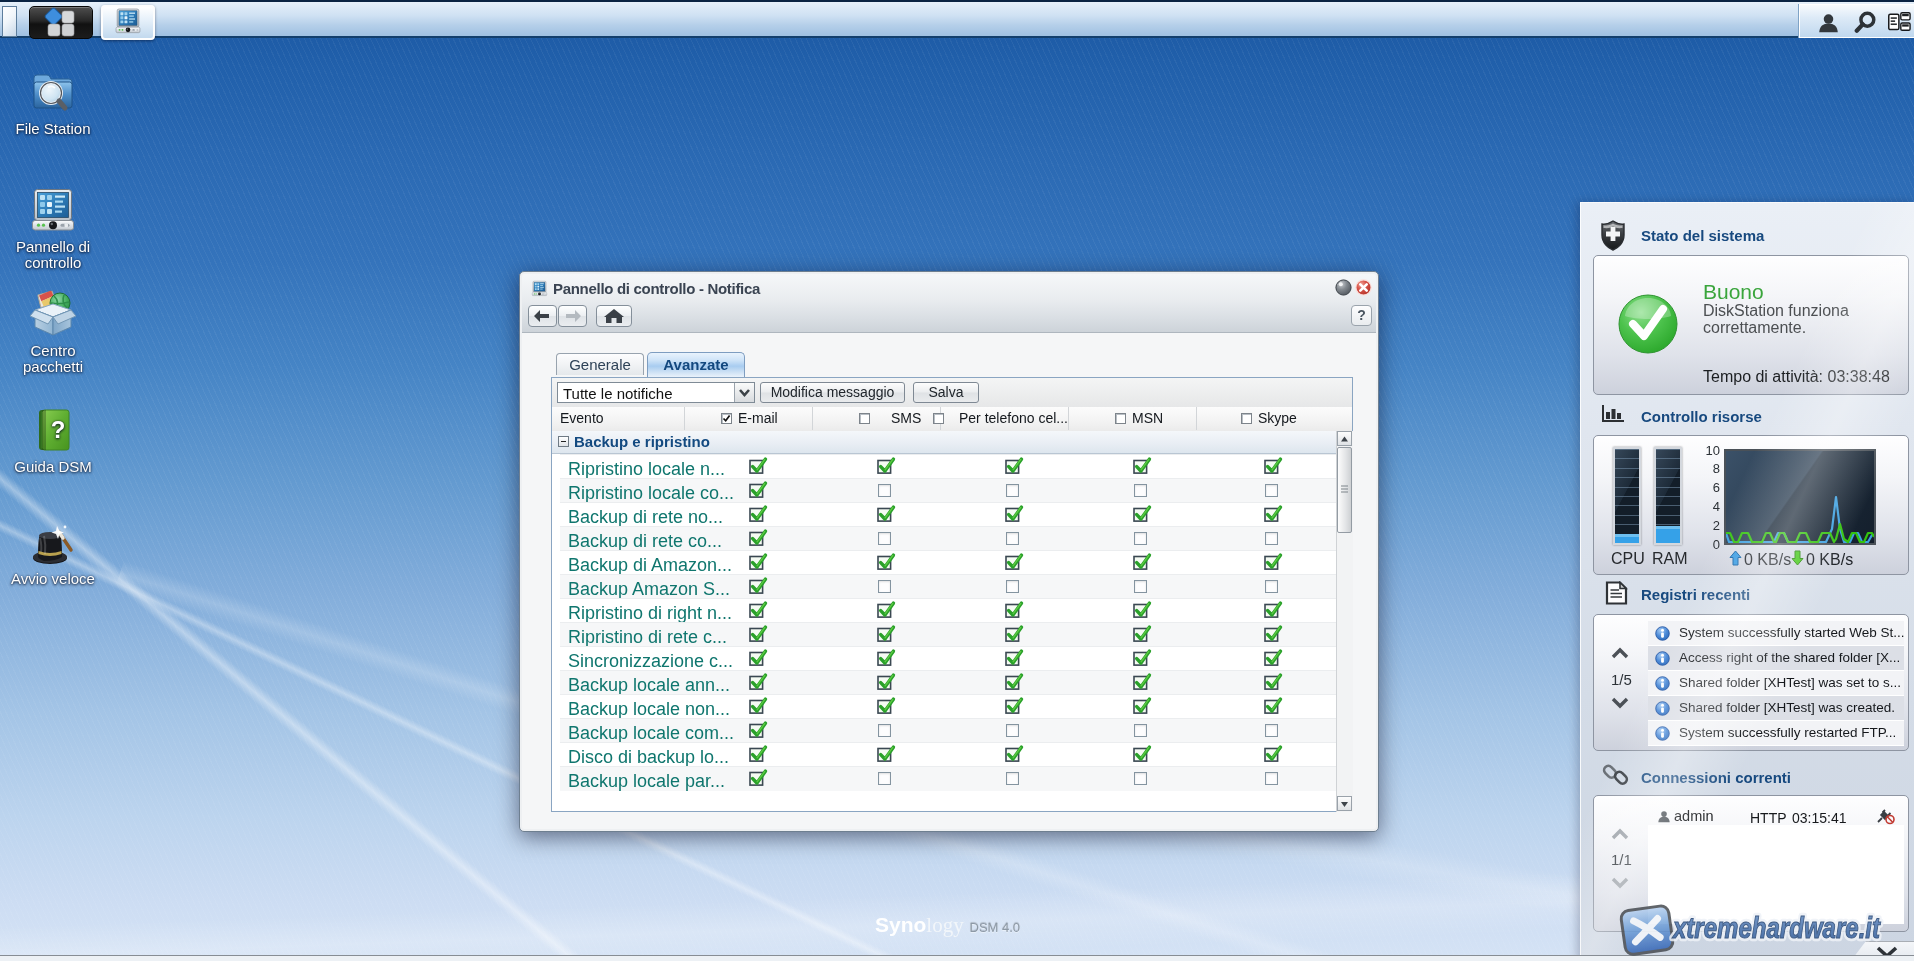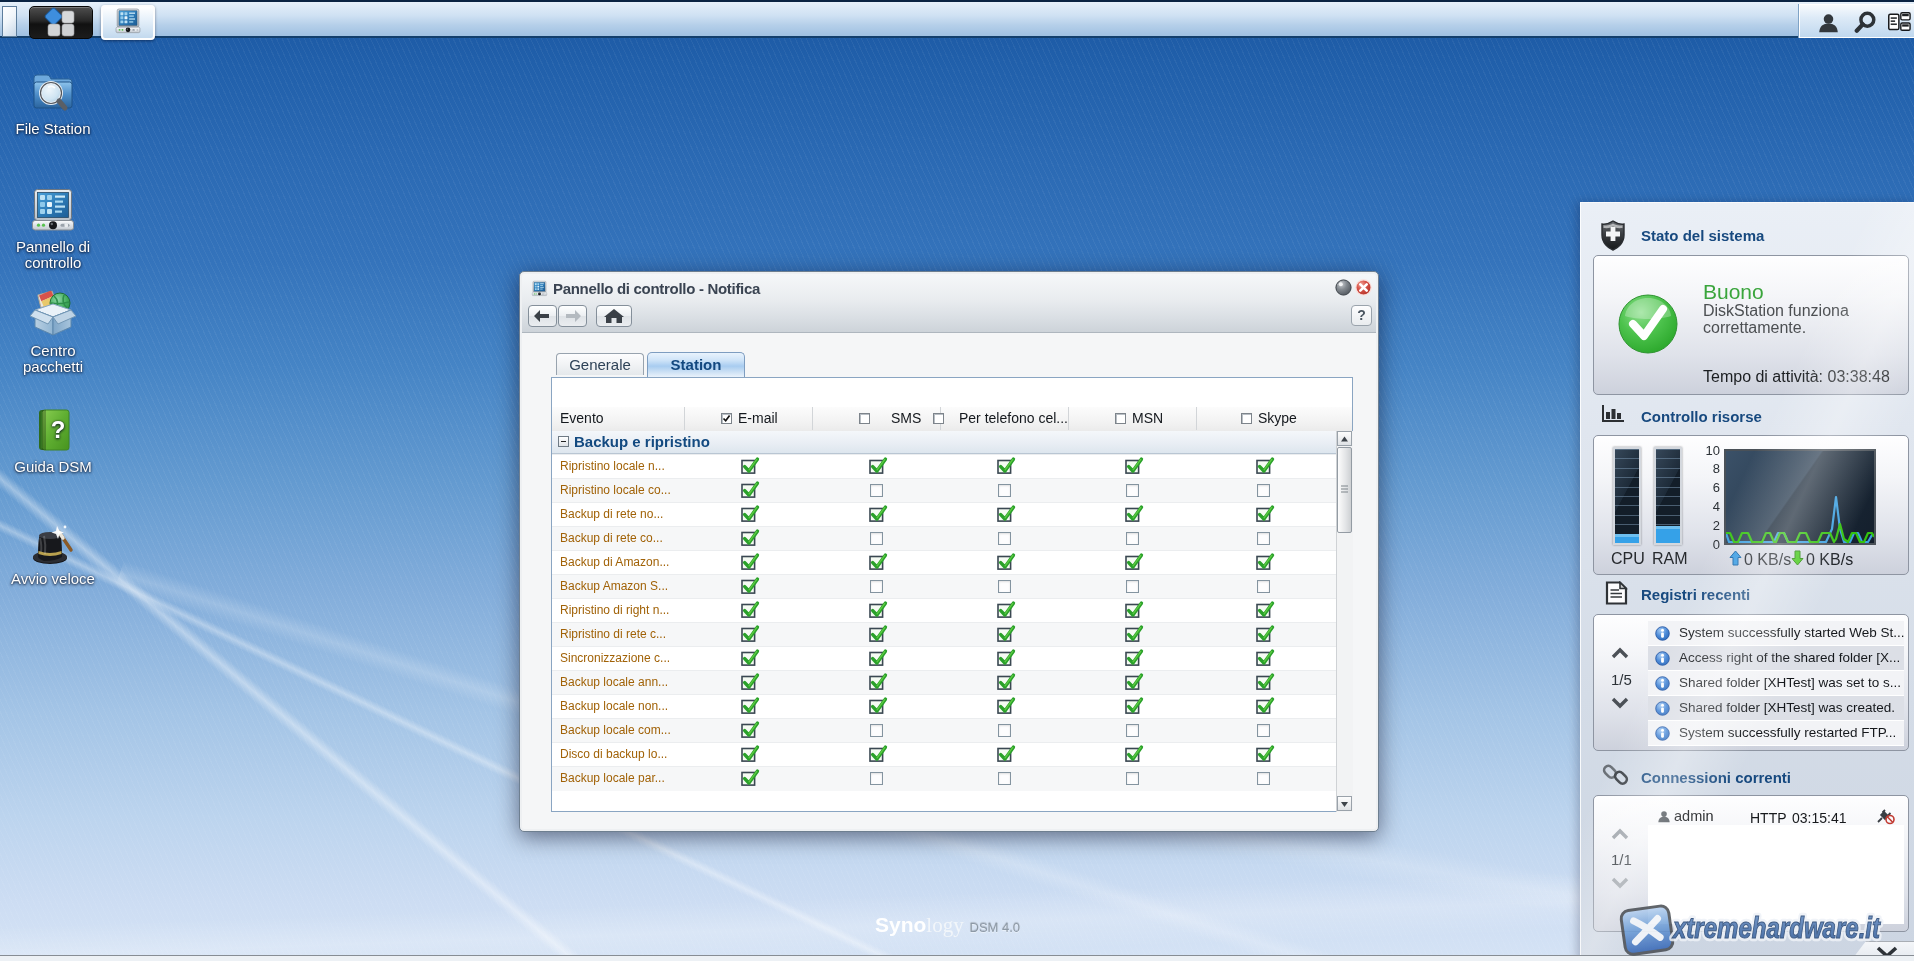--- a/index.html
+++ b/index.html
@@ -33,21 +33,21 @@
 #psel{position:absolute;left:5px;top:4px;width:198px;height:21px;box-sizing:border-box;border:1px solid #7f8b96;background:#fff}
 #psel .tx{position:absolute;left:5px;top:2px;font-size:15px;color:#111}
 #psel .bt{position:absolute;right:0;top:0;width:19px;height:19px;background:linear-gradient(180deg,#fafbfb,#d8dbde);border-left:1px solid #9aa3ac}
 .tbtn{position:absolute;top:4px;height:21px;box-sizing:border-box;border:1px solid #7f8994;border-radius:3px;background:linear-gradient(180deg,#fdfdfd 0%,#ebedef 48%,#dfe2e5 52%,#e9ebed 100%);font-size:14px;color:#20262c;text-align:center;line-height:19px}
 #ghead{position:absolute;left:0;top:29px;width:800px;height:32px;box-sizing:border-box;background:linear-gradient(180deg,#fcfcfc 0%,#f1f1f1 55%,#e4e4e4 100%);border-bottom:1px solid #bfc3c7}
 .hc{position:absolute;top:0;height:23px;box-sizing:border-box;border-left:1px solid #d2d5d8;font-size:14px;color:#14181d;line-height:23px}
 .hcb{position:absolute;top:6px;width:11px;height:11px;box-sizing:border-box;border:1px solid #7d848b;background:#fff;box-shadow:inset 1px 1px 0 #b9bfc5}
 .grow{position:absolute;left:0;width:784px;height:22px;background:linear-gradient(180deg,#f4f7fa 0%,#e9eef4 55%,#dde6ee 100%);border-bottom:1px solid #b9c6d3;font-weight:bold;font-size:15px;color:#134a80;line-height:22px}
 .mbox{position:absolute;left:6px;top:5px;width:11px;height:11px;box-sizing:border-box;border:1px solid #6f7a84;background:linear-gradient(180deg,#fff,#dfe3e7)}
 .mbox:after{content:"";position:absolute;left:2px;top:4px;width:5px;height:1px;background:#222}
-.row{position:absolute;left:0;width:784px;height:24px;border-top:1px solid #ebedef;font-size:12px;color:#a16207}
+.row{position:absolute;left:8px;width:784px;height:24px;border-top:1px solid #ebedef;font-size:18px;color:#0f766e}
 .row .rt{position:absolute;left:8px;top:4px}
 .ub{position:absolute;top:5px;width:13px;height:13px;box-sizing:border-box;border:1px solid #8494a0;background:#fdfdfe;box-shadow:inset 0 1px 2px rgba(0,0,0,.12)}
 .ck{position:absolute;width:20px;height:18px;top:1px}
 #sbar{position:absolute;left:784px;top:53px;width:16px;height:381px;background:#f2f3f4;border-left:1px solid #cfd2d5}
 .sbtn{position:absolute;left:0px;width:15px;height:15px;box-sizing:border-box;border:1px solid #9aa2aa;background:linear-gradient(180deg,#fdfdfd,#dfe2e5)}
 #sthumb{position:absolute;left:0px;top:16px;width:15px;height:86px;box-sizing:border-box;border:1px solid #939ba3;border-radius:2px;background:linear-gradient(90deg,#fcfcfc,#e2e4e6 60%,#cdd0d3)}
 
 #rp{position:absolute;left:1580px;top:202px;width:334px;height:759px;background:linear-gradient(180deg,#eaeff6 0%,#e0e6ef 30%,#d4dce7 65%,#ccd5e2 100%);border-left:1px solid rgba(255,255,255,.85);border-top:1px solid rgba(255,255,255,.85);box-shadow:-3px 0 9px rgba(0,0,30,.22)}
 #rp:after{content:"";position:absolute;inset:0;background:linear-gradient(115deg,rgba(255,255,255,0) 42%,rgba(255,255,255,.3) 52%,rgba(255,255,255,0) 62%);pointer-events:none}
 .rhd{position:absolute;left:60px;font-size:15px;font-weight:bold;color:#17497f}
@@ -176,22 +176,32 @@
       </svg></div>
 <div class="navb" style="left:38px;width:29px"><svg width="27" height="20" viewBox="0 0 27 20">
         <path d="M16 4 L16 8 L7 8 L7 12 L16 12 L16 16 L22 10 Z" fill="#b4bac0"></path>
       </svg></div>
 <div class="navb" style="left:76px;width:36px"><svg width="34" height="20" viewBox="0 0 34 20">
         <path d="M17 3 L27 11 L25 11 L25 17 L19.5 17 L19.5 12 L14.5 12 L14.5 17 L9 17 L9 11 L7 11 Z" fill="#3a4047"></path>
       </svg></div>
 <div id="helpb">?</div>
 <div id="wcont"></div>
 <div class="tab" id="tab1">Generale</div>
-<div class="tab" id="tab2">Station</div>
+<div class="tab" id="tab2">Avanzate</div>
 <div id="pbody">
+<div id="ptool">
+        <div id="psel">
+          <span class="tx">Tutte le notifiche</span>
+          <span class="bt"><svg width="19" height="19" viewBox="0 0 19 19">
+              <path d="M5 7 L9.5 12 L14 7" fill="none" stroke="#3c4247" stroke-width="2.6"></path>
+            </svg></span>
+        </div>
+        <div class="tbtn" style="left:208px;width:145px">Modifica messaggio</div>
+        <div class="tbtn" style="left:361px;width:66px">Salva</div>
+      </div>
 <div id="ghead">
         <div class="hc" style="left:0;width:132px;border-left:0">
           <span style="position:absolute;left:8px">Evento</span>
         </div>
         <div class="hc" style="left:132px;width:128px">
           <div class="hcb" style="left:36px">
             <svg width="9" height="9" viewBox="0 0 9 9" style="position:absolute;left:0;top:0">
               <path d="M1.5 4.5 L3.7 6.8 L7.6 1.6" fill="none" stroke="#111" stroke-width="1.7"></path>
             </svg>
           </div>

